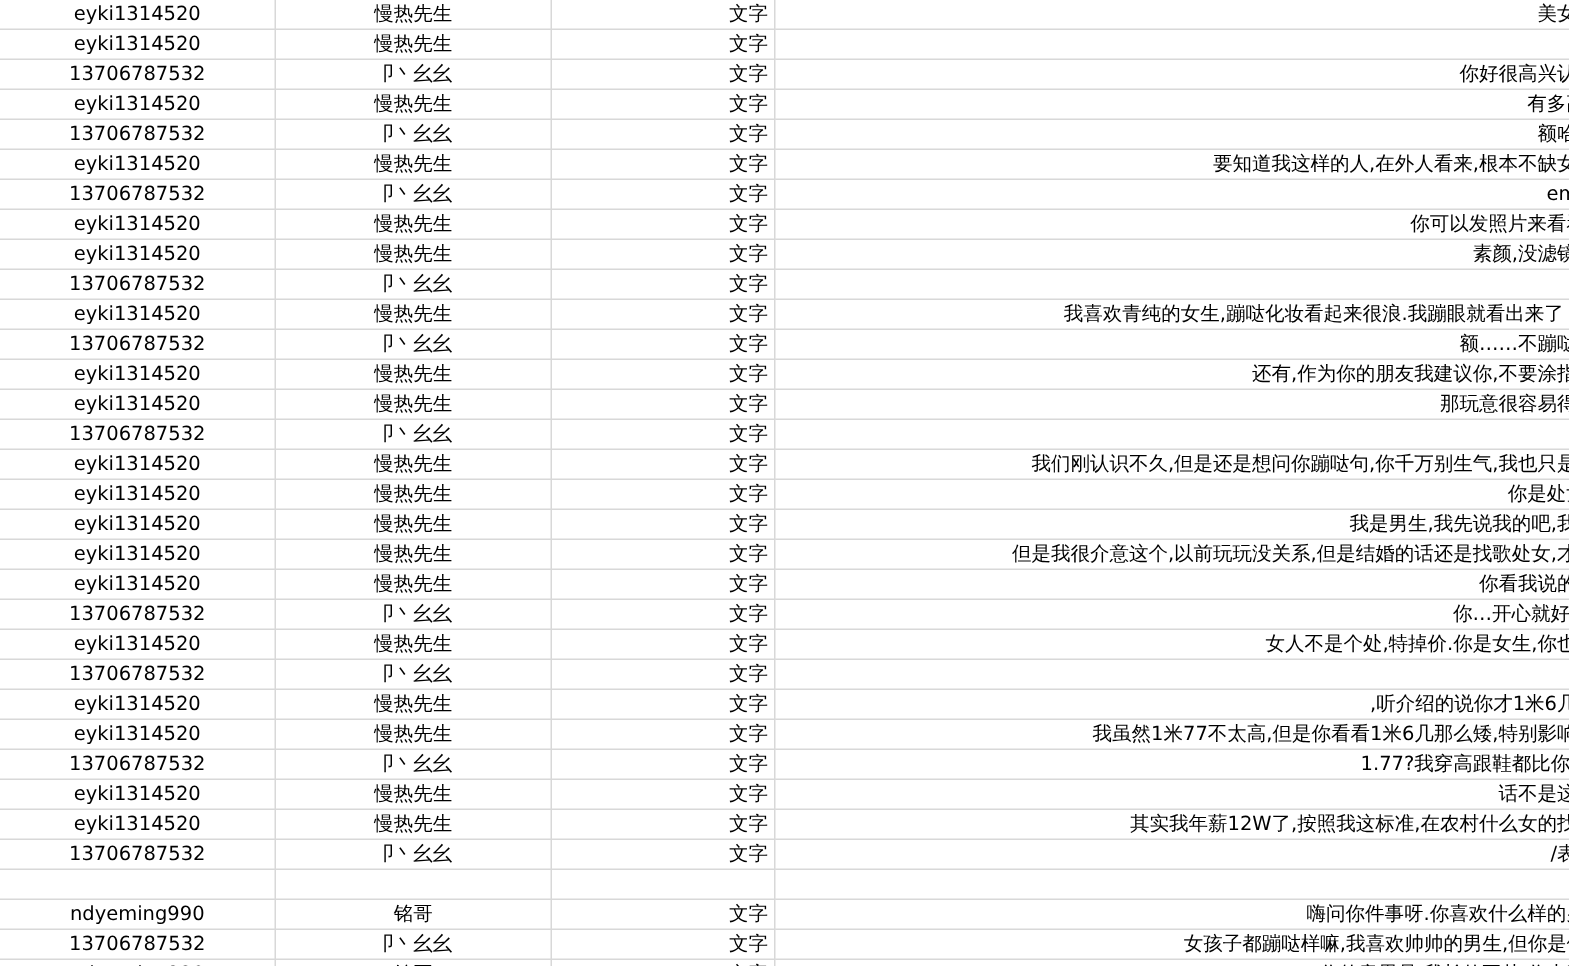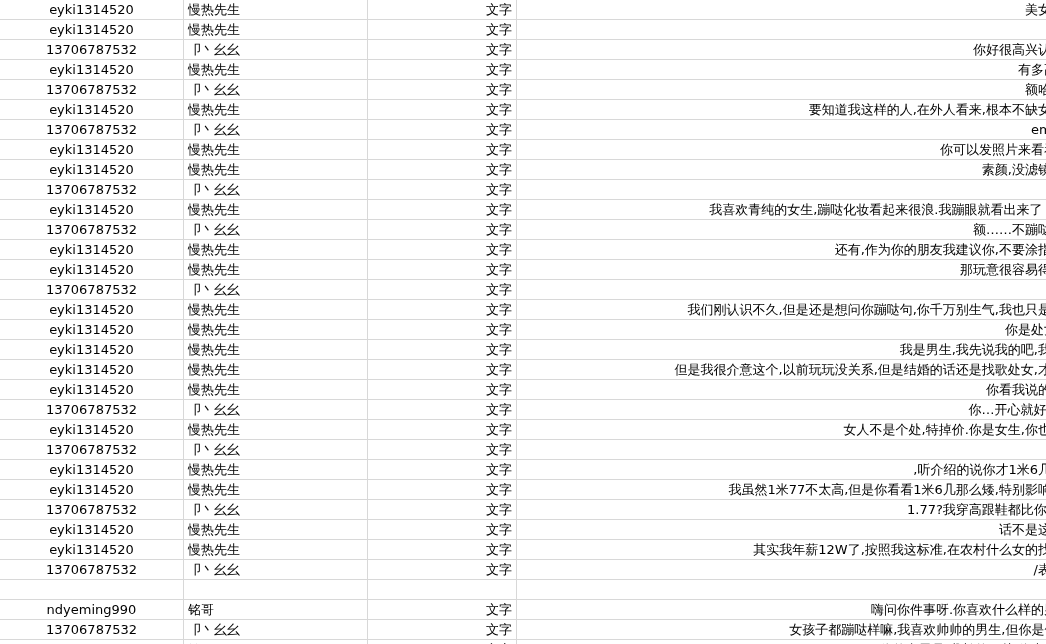--- a/index.html
+++ b/index.html
@@ -24,21 +24,21 @@
     line-height: 19px;
     font-size: 13px;
     padding: 0 4px;
     border-bottom: 1px solid #d8d8d8;
     border-right: 1px solid #d8d8d8;
     white-space: nowrap;
     overflow: hidden;
     vertical-align: middle;
   }
   .col-a { width: 175px; text-align: center; }
-  .col-b { width: 175px; }
+  .col-b { width: 175px; text-align: center; }
   .col-c { width: 140px; text-align: right; padding-left: 8px; }
   .col-d { width: 556px; text-align: right; padding-right: 8px; border-right: none; }
   tr.blank td {
     border-bottom: 1px solid #d8d8d8;
   }
   tr.blank td.col-d { }
 </style>
 </head>
 <body>
 

